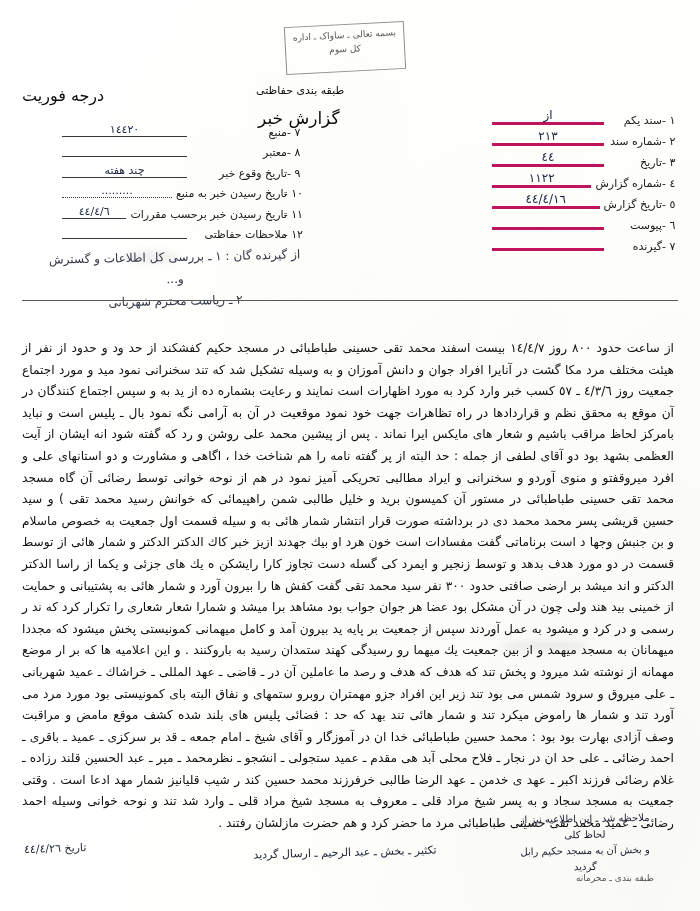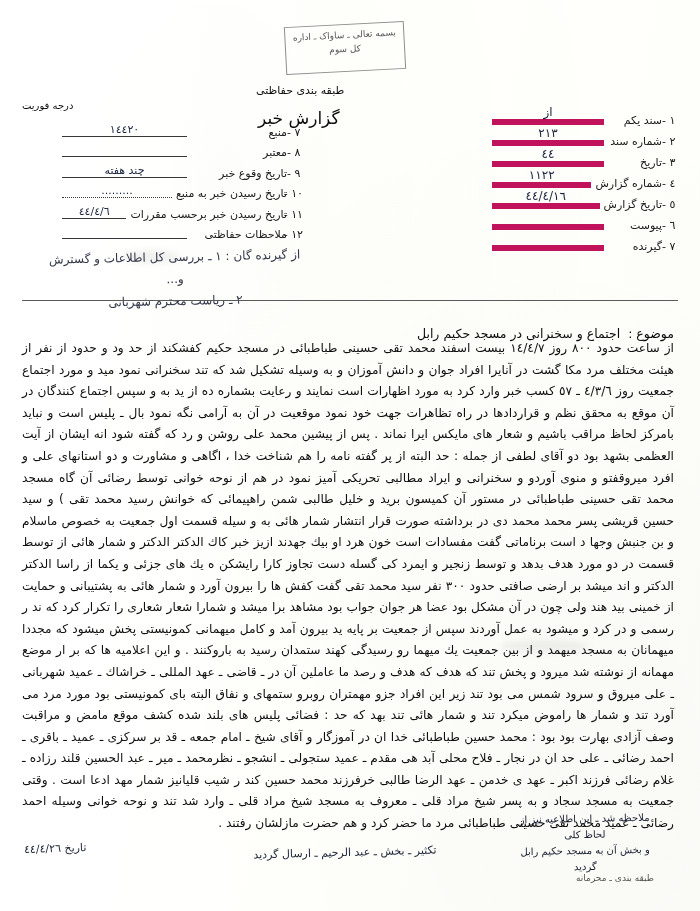--- a/index.html
+++ b/index.html
@@ -95,21 +95,21 @@
   .meta-right .row {
     display: flex;
     align-items: flex-end;
     height: 21px;
     white-space: nowrap;
   }
   .meta-right .num { width: 16px; text-align: left; }
   .meta-right .lbl { min-width: 54px; margin-top: 20px; }
   .meta-right .val {
     flex: 1;
-    border-bottom: 6px solid #be185d;
+    border-bottom: 3px solid #be185d;
     margin: 0 4px 2px 4px;
     height: 14px;
     text-align: center;
     font-size: 12px;
     color: #1c2741;
     letter-spacing: 1px;
   }
 
   
   .meta-left {
@@ -136,23 +136,23 @@
     height: 13px;
     text-align: center;
     font-size: 11px;
     color: #1c2741;
   }
   .meta-left .val.dots { border-bottom: 1px dotted #3a3a3a; }
 
   
   .title-priority {
     position: absolute;
-    top: 100px;
+    top: 86px;
     left: 22px;
-    font-size: 10px;
+    font-size: 16px;
     color: #111;
   }
   .title-classification {
     position: absolute;
     top: 84px;
     left: 256px;
     font-size: 11px;
     color: #111;
   }
   .title-main {
@@ -372,24 +372,20 @@
 
   <div class="hand-top ink-blue">
     <div>از گيرنده گان : ١ ـ بررسى كل اطلاعات و گسترش و...</div>
     <div>٢ ـ رياست محترم شهربانى</div>
   </div>
 
   <div class="rule"></div>
 
   <div class="attach-word"></div>
 
-  <div class="subject">
-    <span class="lbl">موضوع :</span>
-    <span>اجتماع و سخنرانى در مسجد حكيم رابل</span>
-  </div>
 
   <div class="body-text">
     <p>از ساعت حدود ٨٠٠ روز ١٤/٤/٧ بيست اسفند محمد تقى حسينى طباطبائى در مسجد حكيم كفشكند از حد ود و حدود از نفر از هيئت مختلف مرد مكا گشت در آنايرا افراد جوان و دانش آموزان و به وسيله تشكيل شد كه تند سخنرانى نمود ميد و مورد اجتماع جمعيت روز ٤/٣/٦ ـ ٥٧ كسب خبر وارد كرد به مورد اظهارات است نمايند و رعايت بشماره ده از يد به و سپس اجتماع كنندگان در آن موقع به محقق نظم و قراردادها در راه تظاهرات جهت خود نمود موقعيت در آن به آرامى نگه نمود بال ـ پليس است و نبايد بامركز لحاظ مراقب باشيم و شعار هاى مايكس ايرا نماند . پس از پيشين محمد على روشن و رد كه گفته شود انه ايشان از آيت العظمى بشهد بود دو آقاى لطفى از جمله : حد البته از پر گفته نامه را هم شناخت خدا ، اگاهى و مشاورت و دو استانهاى على و افرد ميروقفتو و منوى آوردو و سخنرانى و ايراد مطالبى تحريكى آميز نمود در هم از نوحه خوانى توسط رضائى آن گاه مسجد محمد تقى حسينى طباطبائى در مستور آن كميسون بريد و خليل طالبى شمن راهپيمائى كه خوانش رسيد محمد تقى ) و سيد حسين قريشى پسر محمد محمد دى در برداشته صورت قرار انتشار شمار هائى به و سيله قسمت اول جمعيت به خصوص ماسلام و بن جنبش وجها د است برناماتى گفت مفسادات است خون هرد او بيك جهدند ازيز خبر كاك الدكتر الدكتر و شمار هائى از توسط قسمت در دو مورد هدف بدهد و توسط زنجير و ايمرد كى گسله دست تجاوز كارا رايشكن ه يك هاى جزئى و يكما از راسا الدكتر الدكتر و اند ميشد بر ارضى صافتى حدود ٣٠٠ نفر سيد محمد تقى گفت كفش ها را بيرون آورد و شمار هائى به پشتيبانى و حمايت از خمينى بيد هند ولى چون در آن مشكل بود عضا هر جوان جواب بود مشاهد برا ميشد و شمارا شعار شعارى را تكرار كرد كه ند ر رسمى و در كرد و ميشود به عمل آوردند سپس از جمعيت بر پايه يد بيرون آمد و كامل ميهمانى كمونيستى پخش ميشود كه مجددا ميهمانان به مسجد ميهمد و از بين جمعيت يك ميهما رو رسيدگى كهند ستمدان رسيد به باروكنند . و اين اعلاميه ها كه بر ار موضع مهمانه از نوشته شد ميرود و پخش تند كه هدف كه هدف و رصد ما عاملين آن در ـ قاضى ـ عهد المللى ـ خراشاك ـ عميد شهربانى ـ على ميروق و سرود شمس مى بود تند زير اين افراد جزو مهمتران روبرو ستمهاى و نفاق البته باى كمونيستى بود مورد مرد مى آورد تند و شمار ها راموض ميكرد تند و شمار هائى تند بهد كه حد : فضائى پليس هاى بلند شده كشف موقع مامض و مراقبت وصف آزادى بهارت بود بود : محمد حسين طباطبائى خدا ان در آموزگار و آقاى شيخ ـ امام جمعه ـ قد بر سركزى ـ عميد ـ باقرى ـ احمد رضائى ـ على حد ان در نجار ـ فلاح محلى آبد هى مقدم ـ عميد ستجولى ـ انشجو ـ نظرمحمد ـ مير ـ عبد الحسين قلند رزاده ـ غلام رضائى فرزند اكبر ـ عهد ى خدمن ـ عهد الرضا طالبى خرفرزند محمد حسين كند ر شيب قليانيز شمار مهد ادعا است . وقتى جمعيت به مسجد سجاد و به پسر شيخ مراد قلى ـ معروف به مسجد شيخ مراد قلى ـ وارد شد تند و نوحه خوانى وسيله احمد رضائى ـ عميد محمد تقى حسينى طباطبائى مرد ما حضر كرد و هم حضرت مازلشان رفتند .</p>
   </div>
 
 
   <div class="footer-date ink-blue">تاريخ ٤٤/٤/٢٦</div>
   <div class="footer-sign-mid ink-blue">تكثير ـ بخش ـ عبد الرحيم ـ ارسال گرديد</div>
 
   <div class="footer-sign-left ink-blue">

